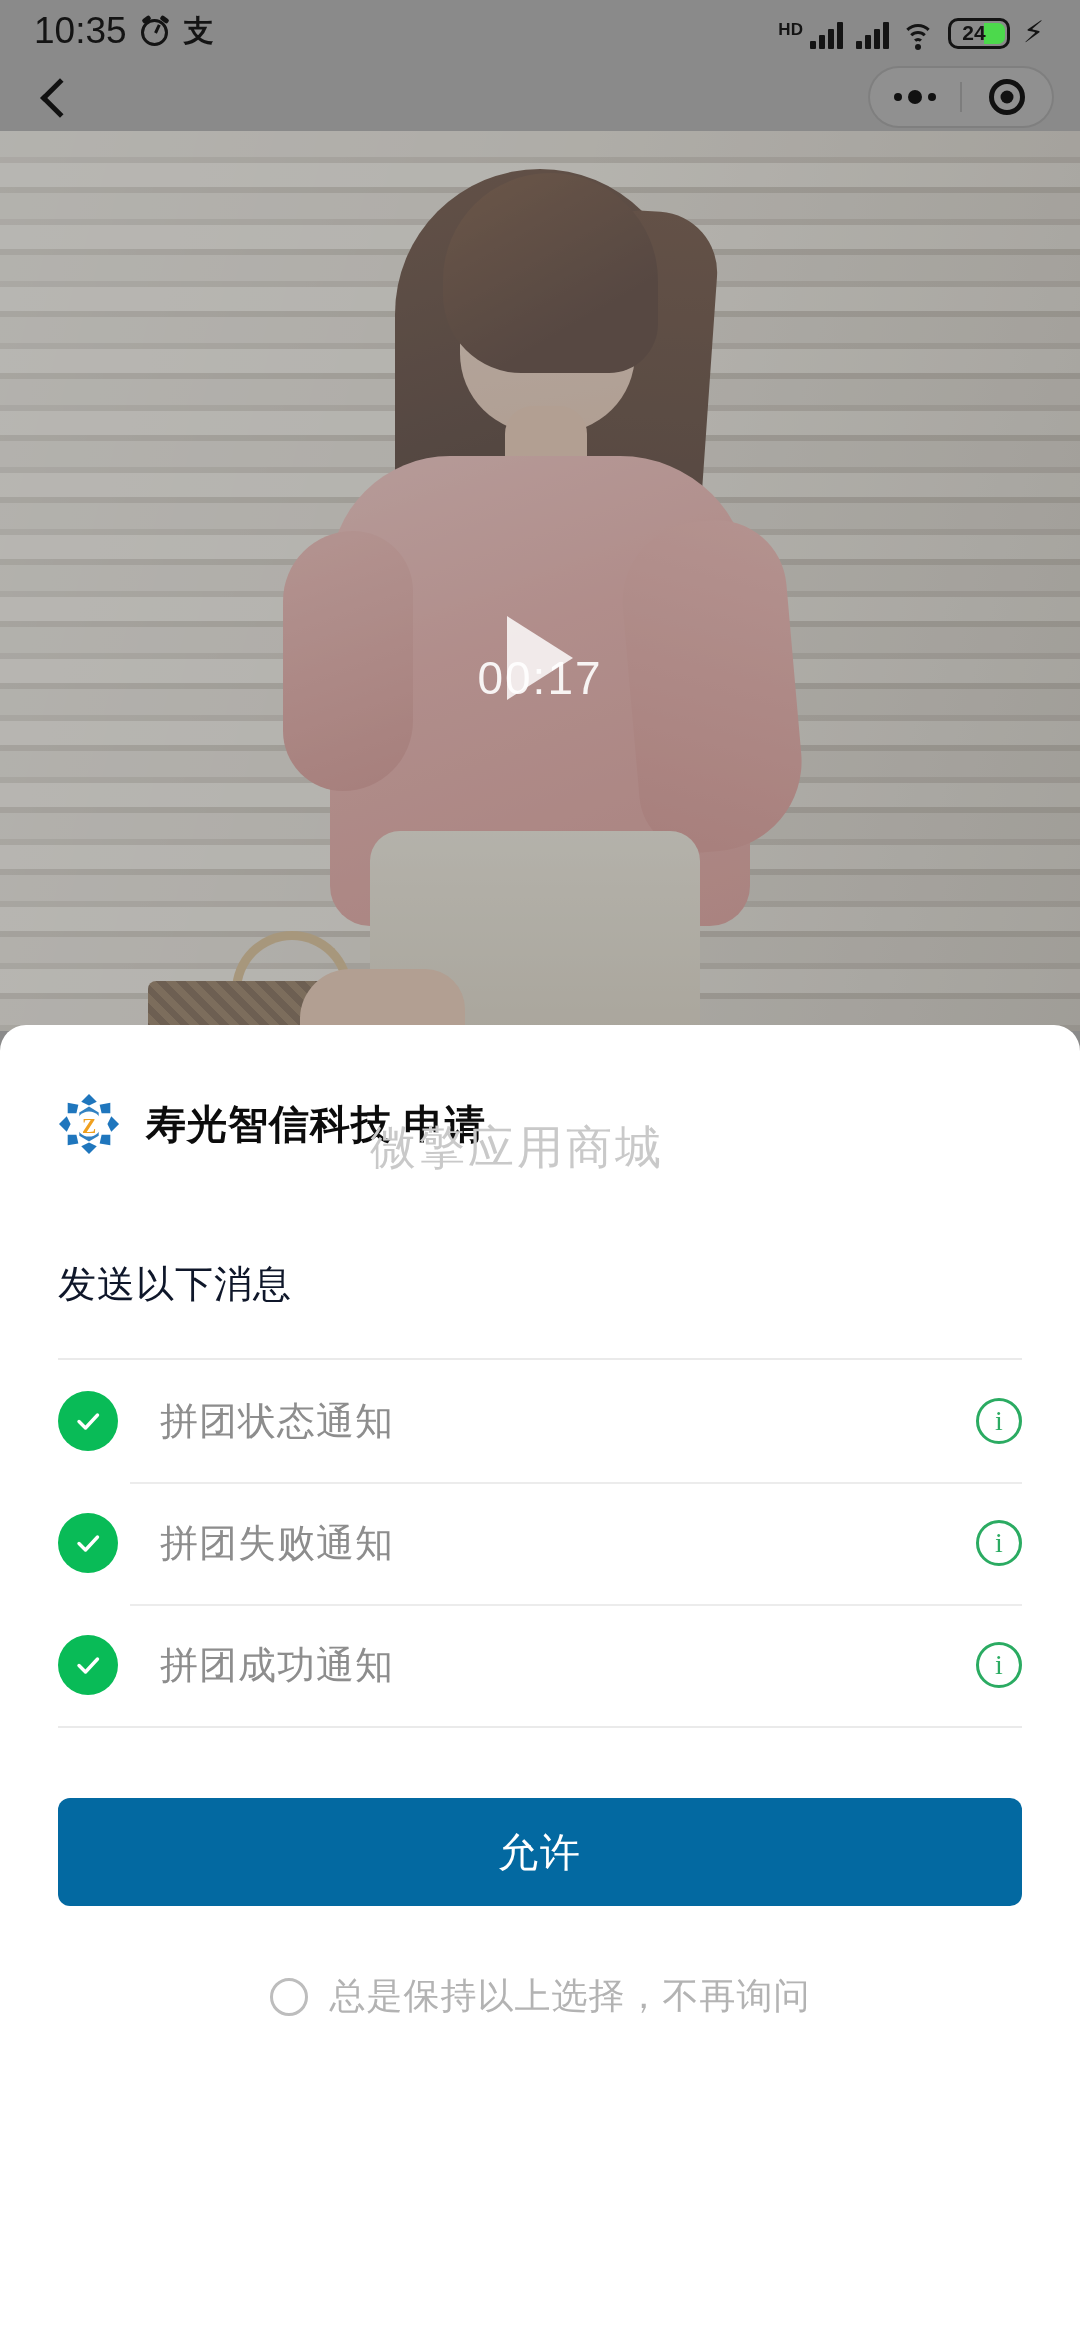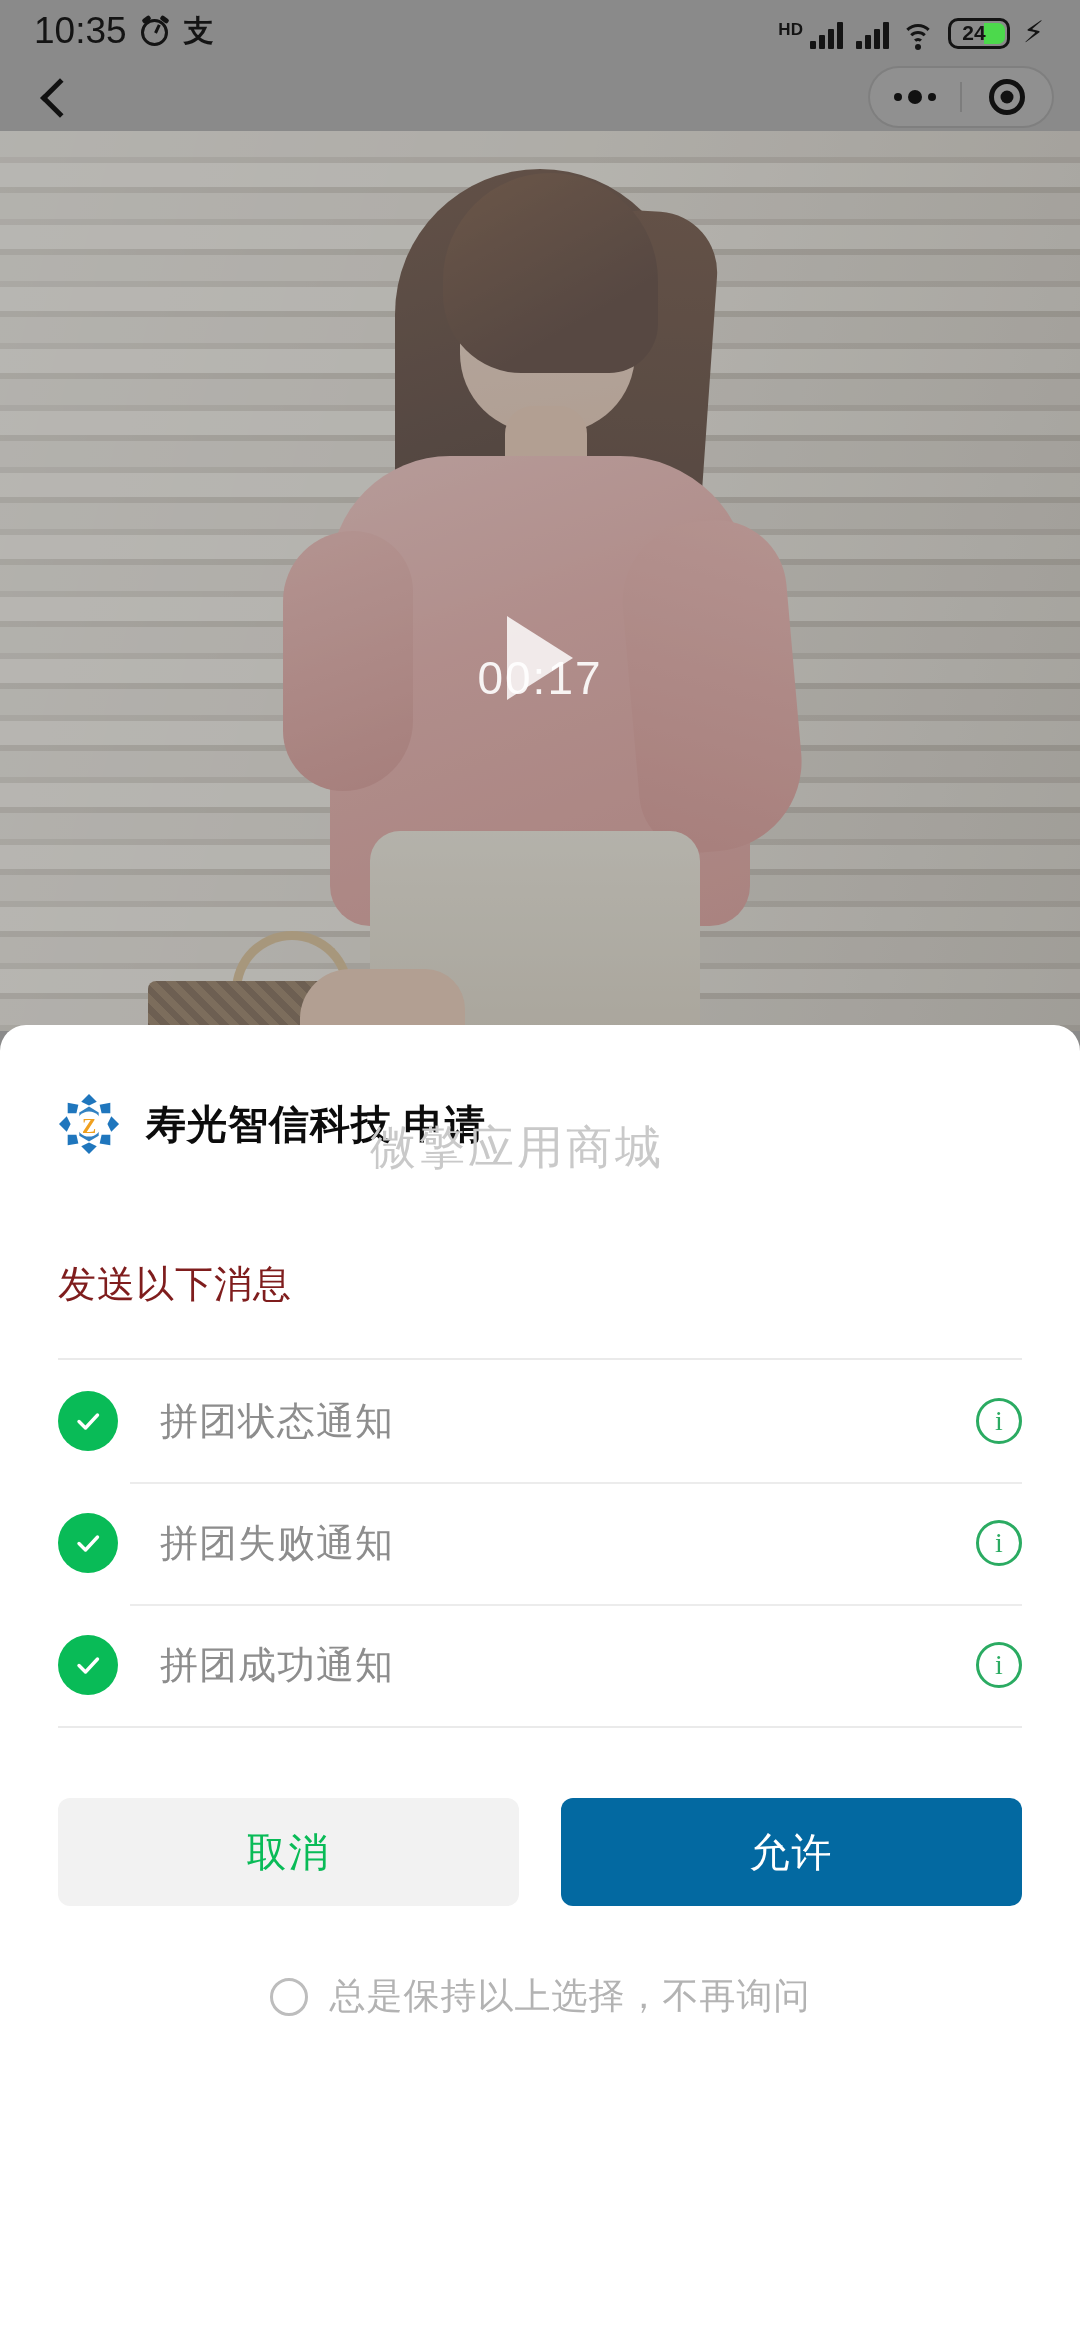--- a/index.html
+++ b/index.html
@@ -227,21 +227,21 @@
   }
   .app-logo { width:62px; height:62px; flex:0 0 62px; position:relative; }
   .app-name { font-size:40px; font-weight:bold; color:#0c0c0c; letter-spacing:1px; }
   .watermark {
     position:absolute; left:312px; top:92px;
     font-size:46px; color:#c9c9c9; letter-spacing:3px;
     pointer-events:none;
   }
   .section-title {
     margin-top:104px;
-    font-size:38px; color:#7f1d1d; letter-spacing:1px;
+    font-size:38px; color:#0f172a; letter-spacing:1px;
   }
   .hr { height:2px; background:#eaeaea; margin-top:48px; }
 
   .perm-list { margin-top:0; }
   .perm-item {
     display:flex; align-items:center;
     height:122px;
     position:relative;
   }
   .perm-item + .perm-item:before {
@@ -422,21 +422,20 @@
       </span>
       <span class="perm-label">拼团成功通知</span>
       <span class="info-icon">i</span>
     </div>
 
   </div>
 
   <div class="hr" style="margin-top:0"></div>
 
   <div class="btn-row">
-    <button class="btn btn-cancel">取消</button>
     <button class="btn btn-allow">允许</button>
   </div>
 
   <div class="always-row">
     <span class="radio-empty"></span>
     <span class="always-text">总是保持以上选择，不再询问</span>
   </div>
 
 </div>
 

